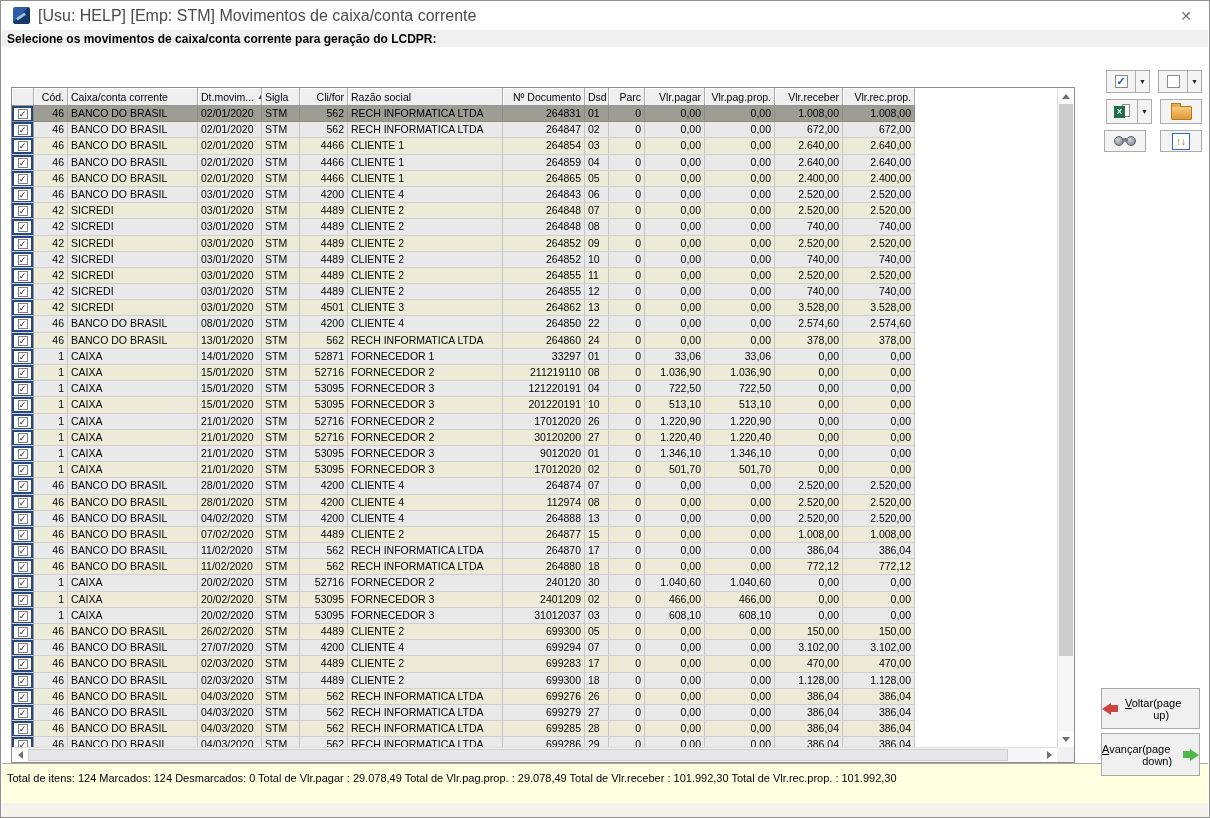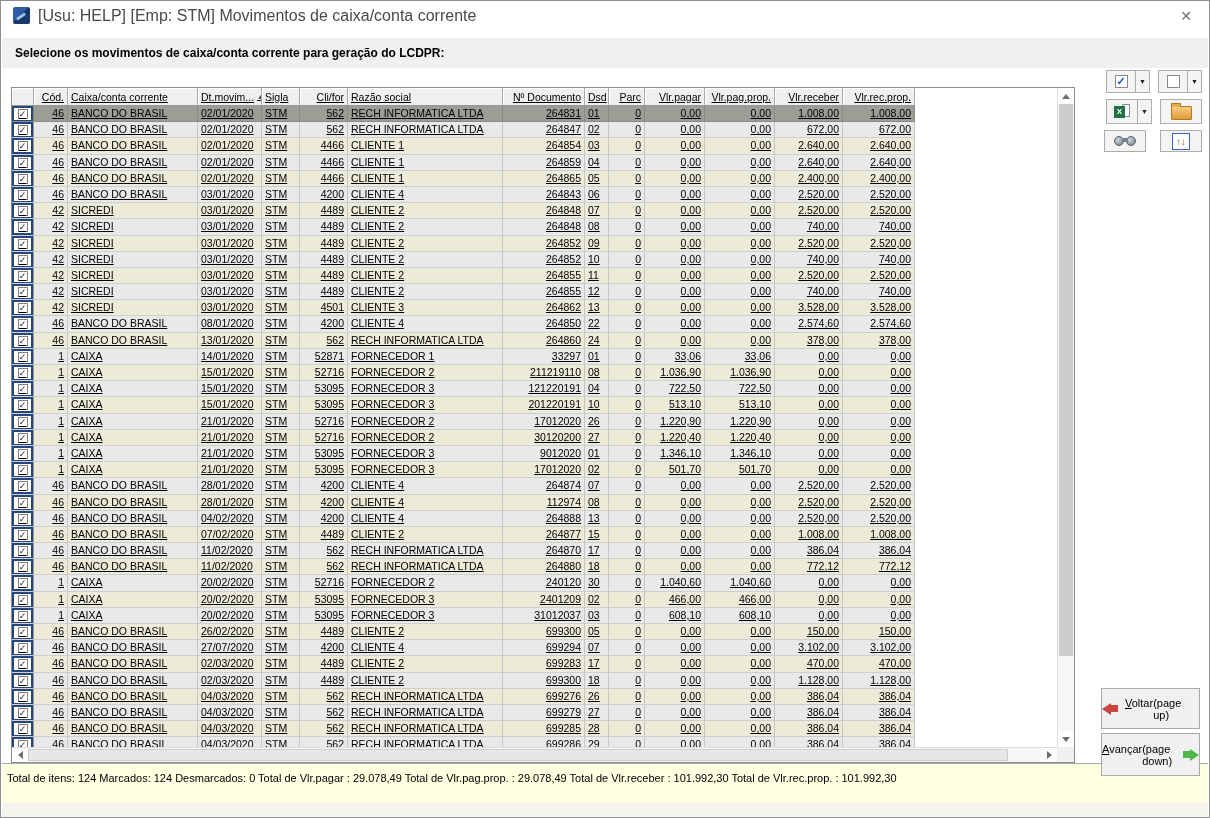--- a/index.html
+++ b/index.html
@@ -7,26 +7,26 @@
        box-sizing:border-box;font-family:"Liberation Sans",sans-serif;overflow:hidden;}
 
   
   .titlebar{position:absolute;left:0;top:0;right:0;height:29px;background:#fff;display:flex;align-items:center;padding:0 12px;box-sizing:border-box;}
   .appicon{width:17px;height:17px;background:linear-gradient(135deg,#2e5da6 45%,#16386b 45%);border-radius:2px;margin-right:8px;position:relative;flex:0 0 auto;}
   .appicon::after{content:"";position:absolute;left:3px;top:8px;width:10px;height:3px;background:#9fc1ee;transform:rotate(-35deg);}
   .titletext{font-size:16px;color:#4a4a4a;white-space:nowrap;}
   .closebtn{position:absolute;right:14px;top:6px;width:18px;height:18px;color:#6e6e6e;font-size:14px;line-height:18px;text-align:center;cursor:default;}
 
   
-  .instr{position:absolute;left:1px;right:1px;top:37px;height:30px;background:#f0f0f0;display:flex;align-items:center;padding-left:13px;box-sizing:border-box;}
+  .instr{position:absolute;left:1px;right:1px;top:29px;height:17px;background:#f0f0f0;display:flex;align-items:center;padding-left:5px;box-sizing:border-box;}
   .instr span{font-size:12px;font-weight:bold;color:#000;}
 
   
   .gridbox{position:absolute;left:10px;top:86px;width:1064px;height:676px;border:1px solid #8c8c8c;background:#7dd3fc;box-sizing:border-box;
-           display:grid;grid-template-columns:1045px 17px;grid-template-rows:18px 641px 15px;text-decoration:underline;}
+           display:grid;grid-template-columns:1045px 17px;grid-template-rows:18px 641px 15px;}
   .ghead{grid-column:1;grid-row:1;background:#fff;overflow:hidden;white-space:nowrap;}
   .gheadin{display:grid;grid-template-columns:22px 34px 130px 64px 38px 48px 155px 82px 24px 36px 60px 70px 68px 72px;width:903px;}
   .hcell{background:#efefef;border-right:1px solid #aaaaaa;border-bottom:1px solid #979797;box-shadow:inset 0 1px 0 #ffffff, inset 1px 0 0 #ffffff;
          font-size:10.5px;color:#000;line-height:16px;height:18px;box-sizing:border-box;padding:0 3px;overflow:hidden;white-space:nowrap;display:flex;align-items:center;}
   .hcell.r{justify-content:flex-end;}
   .hcell .sort{font-size:7px;color:#4d4d4d;margin-left:3px;}
   .gbody{grid-column:1;grid-row:2;overflow:hidden;background:#fff;}
   .row{display:grid;grid-template-columns:22px 34px 130px 64px 38px 48px 155px 82px 24px 36px 60px 70px 68px 72px;width:903px;height:16.2px;}
   .row.odd .cell{background:#ecebd8;}
   .row.even .cell{background:#e9e9e9;}

